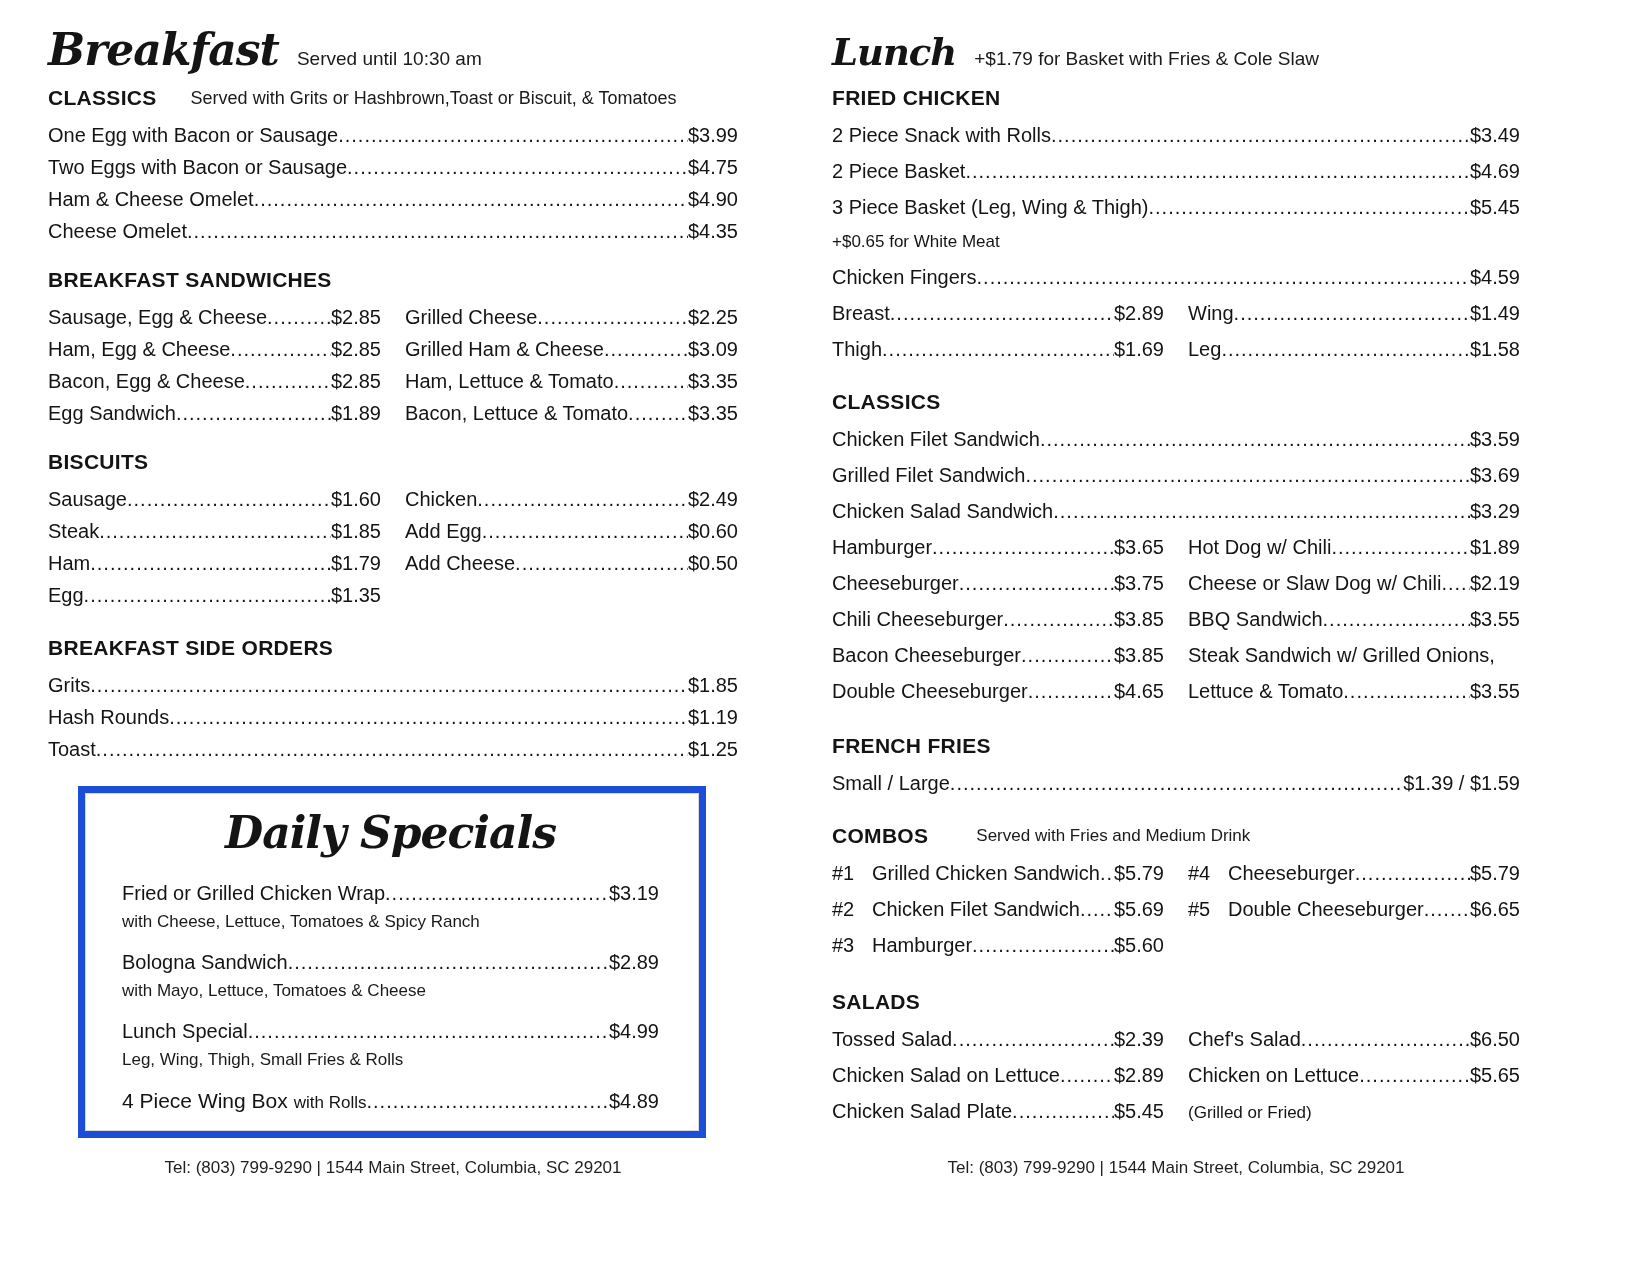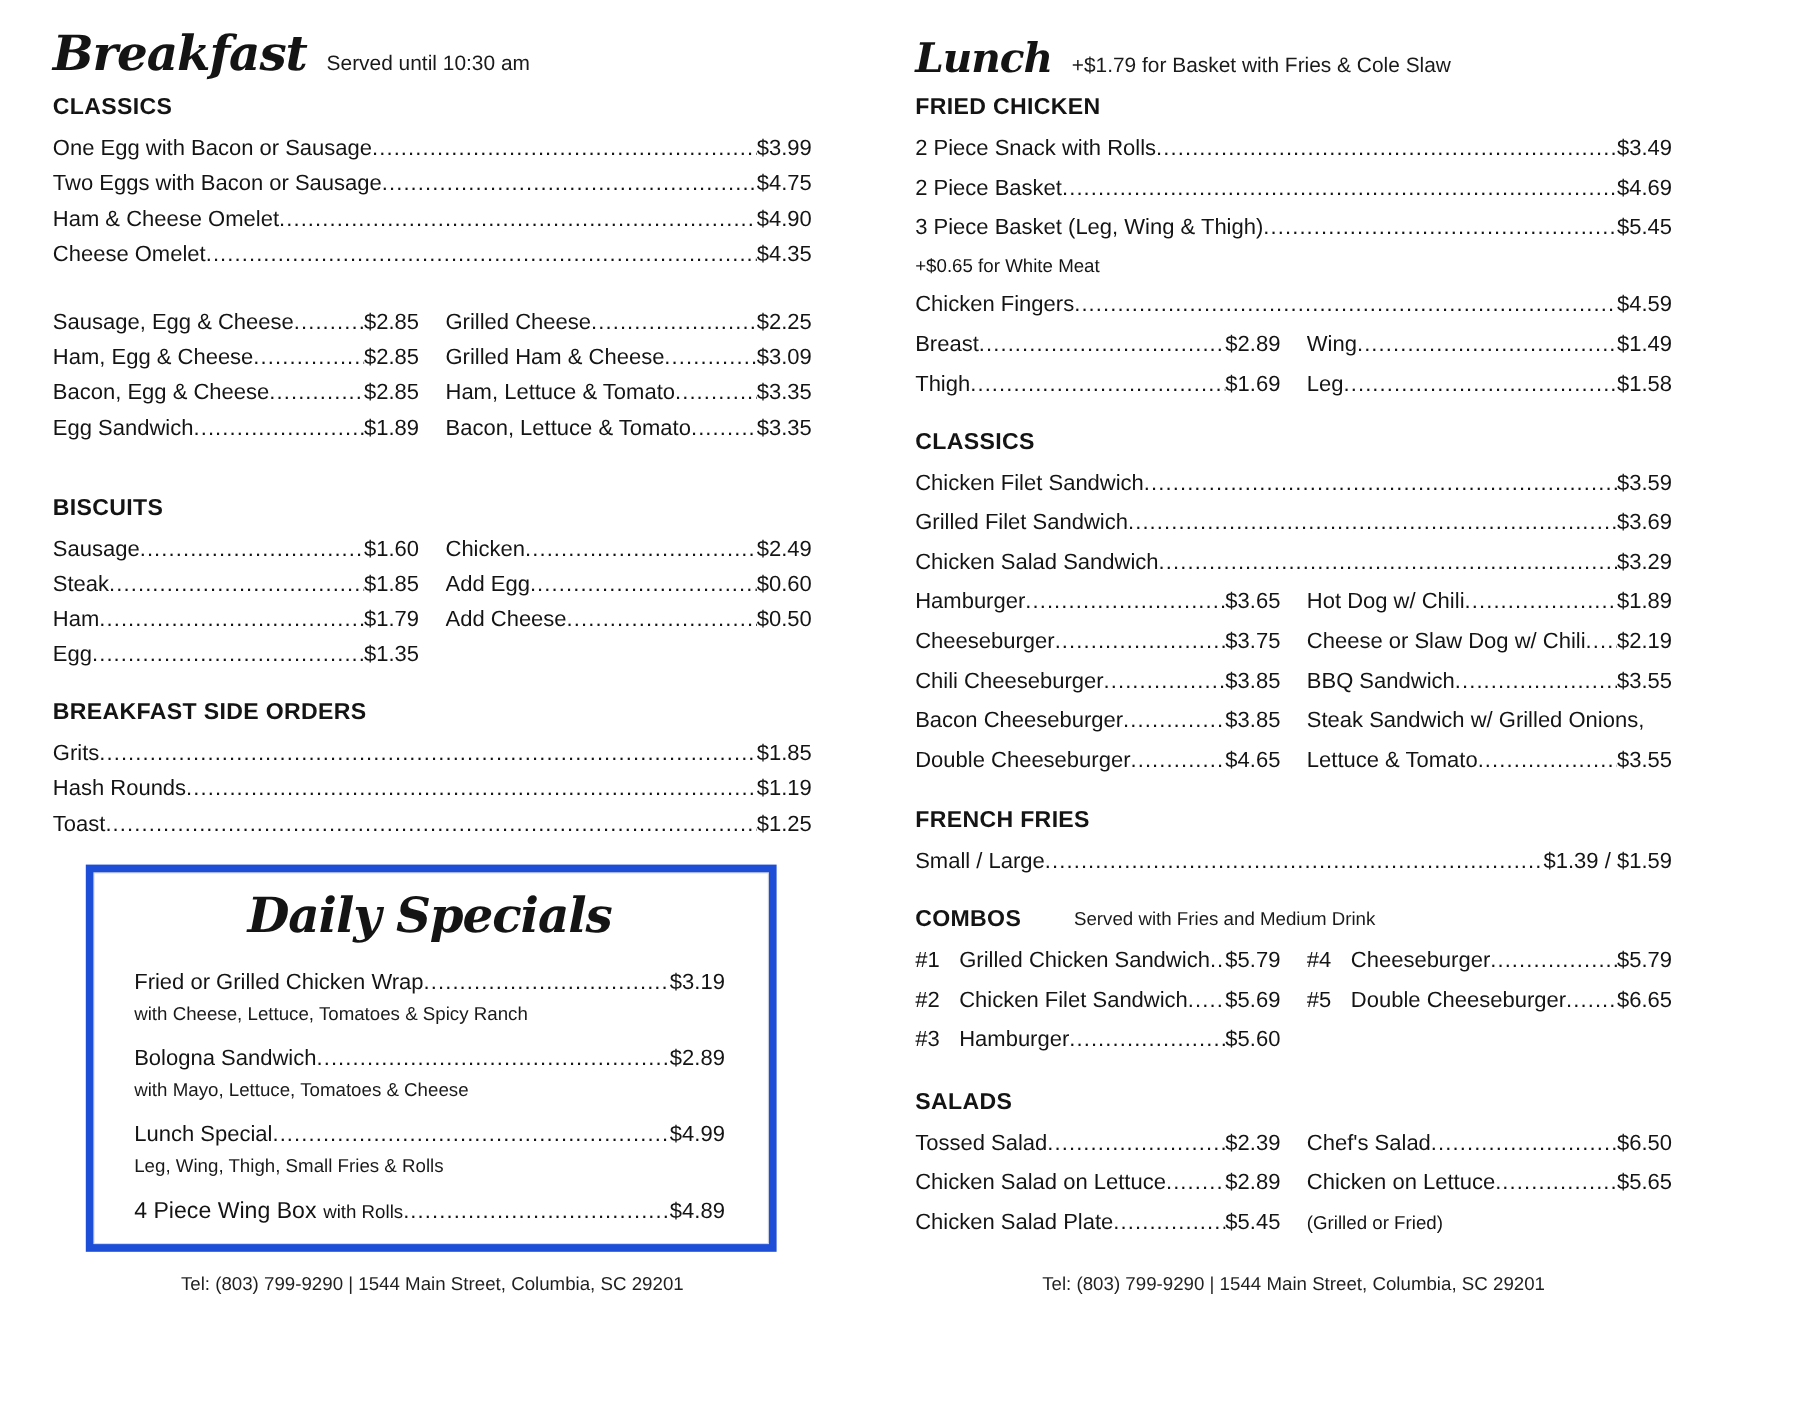--- a/index.html
+++ b/index.html
@@ -70,20 +70,21 @@
 <body>
 
 <div class="col" id="col-left">
   <div class="page-title">
     <span class="script">Breakfast</span>
     <span class="title-note">Served until 10:30 am</span>
   </div>
   <div class="section" id="sec-l-classics">
       <div class="heading-line">
         <span class="heading">CLASSICS</span>
+        <span class="heading-note">Served with Grits or Hashbrown,Toast or Biscuit, &amp; Tomatoes</span>
       </div>
       <div class="rows">
         <div class="menu-row">
           <span class="label">One Egg with Bacon or Sausage</span>
           <span class="dots">....................................................................................................................................................................................................................................................................</span>
           <span class="price">$3.99</span>
         </div>
         <div class="menu-row">
           <span class="label">Two Eggs with Bacon or Sausage</span>
           <span class="dots">....................................................................................................................................................................................................................................................................</span>
@@ -95,20 +96,23 @@
           <span class="price">$4.90</span>
         </div>
         <div class="menu-row">
           <span class="label">Cheese Omelet</span>
           <span class="dots">....................................................................................................................................................................................................................................................................</span>
           <span class="price">$4.35</span>
         </div>
       </div>
     </div>
   <div class="section" id="sec-l-sandwiches">
+      <div class="heading-line">
+        <span class="heading">BREAKFAST SANDWICHES</span>
+      </div>
       <div class="rows">
         <div class="menu-row pair-row">
           <div class="cell cell-l">
             <span class="label">Sausage, Egg &amp; Cheese</span>
             <span class="dots">....................................................................................................................................................................................................................................................................</span>
             <span class="price">$2.85</span>
           </div>
           <div class="cell cell-r">
             <span class="label">Grilled Cheese</span>
             <span class="dots">....................................................................................................................................................................................................................................................................</span>

